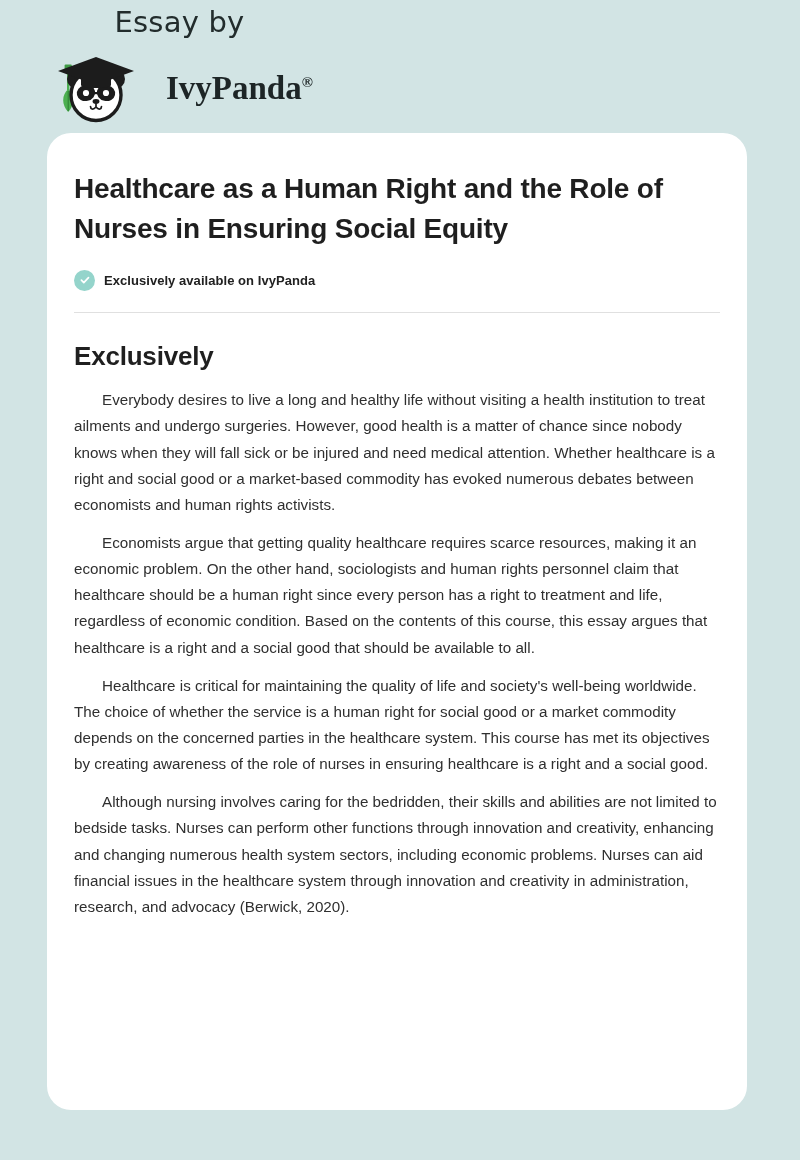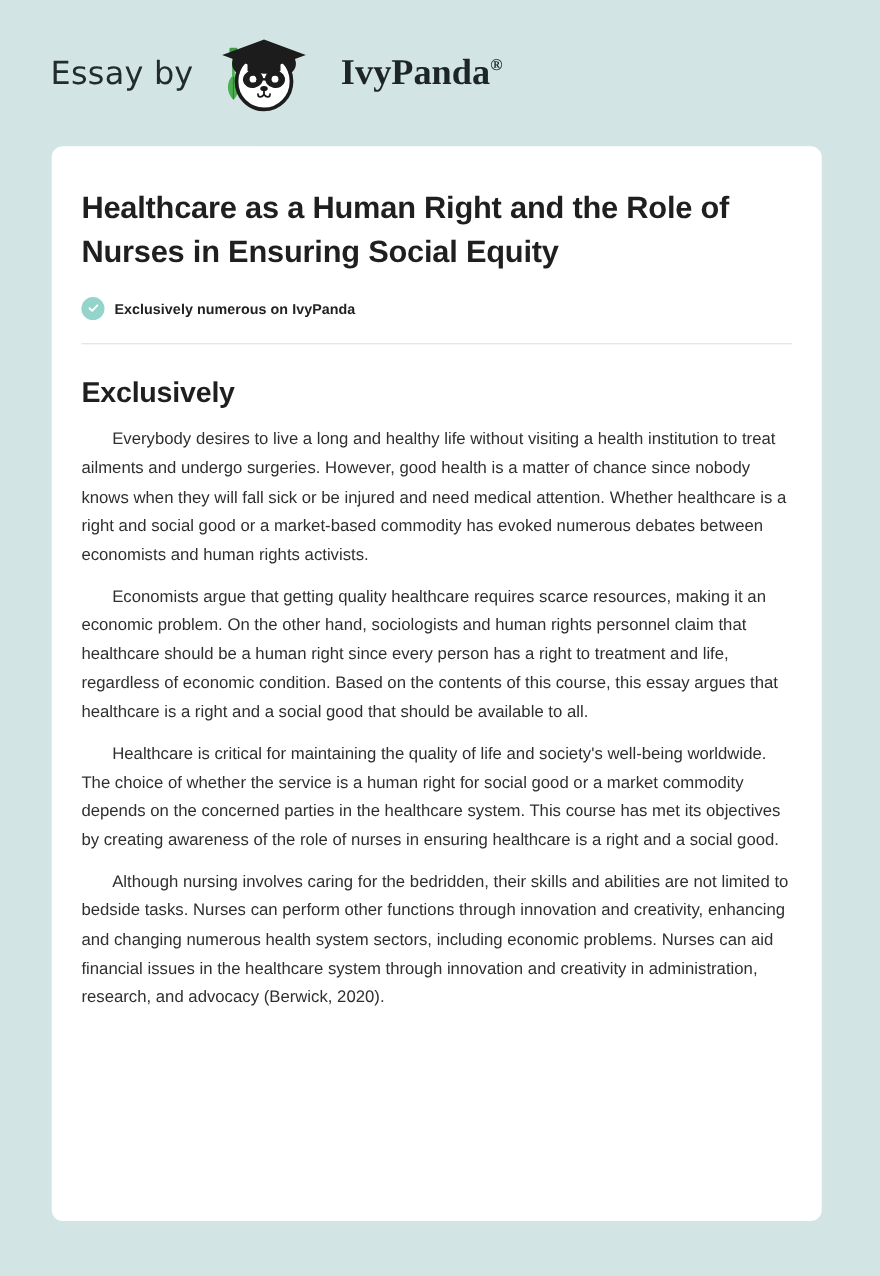--- a/index.html
+++ b/index.html
@@ -19,20 +19,21 @@
     height: 133px;
     display: flex;
     align-items: center;
     padding-left: 46px;
     box-sizing: border-box;
   }
   .brand-lockup {
     display: flex;
     align-items: center;
     gap: 14px;
+    flex-direction: column;
   }
   .essay-by {
     font-family: "DejaVu Sans", sans-serif;
     font-size: 29px;
     font-weight: 400;
     color: #222c2c;
     letter-spacing: 0.2px;
     line-height: 1;
   }
   .logo-group {
@@ -62,21 +63,21 @@
   }
 
   
   .doc-card {
     position: absolute;
     left: 47px;
     top: 133px;
     width: 700px;
     height: 977px;
     background: #ffffff;
-    border-radius: 10px;
+    border-radius: 24px;
     box-sizing: border-box;
     padding: 36px 27px 0 27px;
     overflow: hidden;
   }
 
   .doc-title {
     font-size: 28px;
     font-weight: 700;
     line-height: 1.44;
     color: #1f1f1f;
@@ -178,21 +179,21 @@
 <div class="doc-card">
 
   <h1 class="doc-title">Healthcare as a Human Right and the Role of Nurses in Ensuring Social Equity</h1>
 
   <div class="exclusive-badge">
     <span class="check-circle">
       <svg width="12" height="12" viewBox="0 0 12 12" xmlns="http://www.w3.org/2000/svg">
         <path d="M2.4 6.2 L4.8 8.6 L9.5 3.6" stroke="#ffffff" stroke-width="1.7" fill="none" stroke-linecap="round" stroke-linejoin="round"></path>
       </svg>
     </span>
-    <span class="badge-text">Exclusively numerous on IvyPanda</span>
+    <span class="badge-text">Exclusively available on IvyPanda</span>
   </div>
 
   <hr class="divider">
 
   <h2 class="section-heading">Exclusively</h2>
   <p class="body-par">Everybody desires to live a long and healthy life without visiting a health institution to treat ailments and undergo surgeries. However, good health is a matter of chance since nobody knows when they will fall sick or be injured and need medical attention. Whether healthcare is a right and social good or a market-based commodity has evoked numerous debates between economists and human rights activists.</p>
   <p class="body-par">Economists argue that getting quality healthcare requires scarce resources, making it an economic problem. On the other hand, sociologists and human rights personnel claim that healthcare should be a human right since every person has a right to treatment and life, regardless of economic condition. Based on the contents of this course, this essay argues that healthcare is a right and a social good that should be available to all.</p>
 
   <p class="body-par">Healthcare is critical for maintaining the quality of life and society's well-being worldwide. The choice of whether the service is a human right for social good or a market commodity depends on the concerned parties in the healthcare system. This course has met its objectives by creating awareness of the role of nurses in ensuring healthcare is a right and a social good.</p>
   <p class="body-par">Although nursing involves caring for the bedridden, their skills and abilities are not limited to bedside tasks. Nurses can perform other functions through innovation and creativity, enhancing and changing numerous health system sectors, including economic problems. Nurses can aid financial issues in the healthcare system through innovation and creativity in administration, research, and advocacy (Berwick, 2020).</p>

